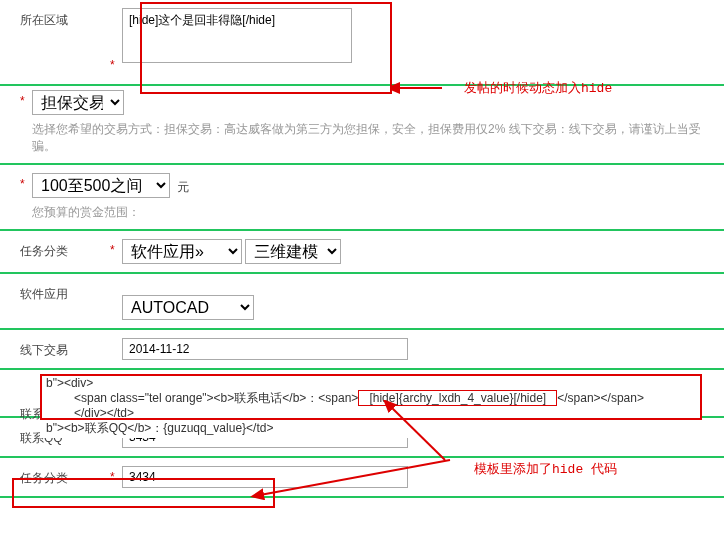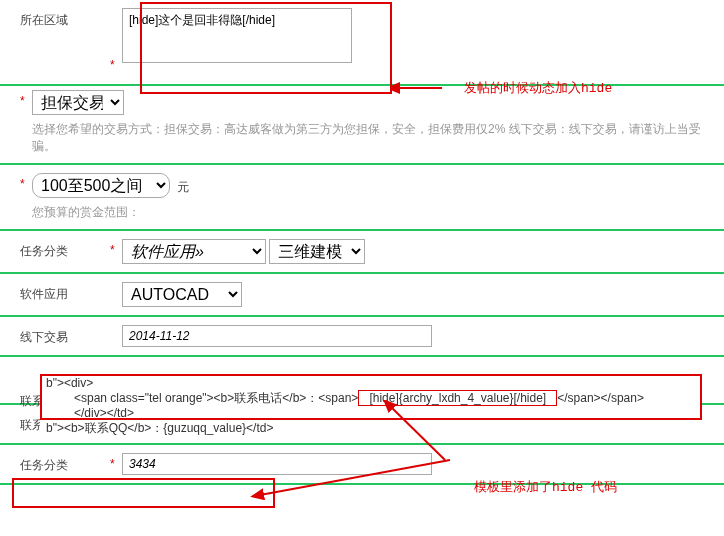--- a/index.html
+++ b/index.html
@@ -48,22 +48,21 @@
       resize: none;
     }
     .form-field select {
       border: 1px solid #aaa;
       padding: 2px 4px;
       font-size: 16px;
       font-family: inherit;
       background: #fff;
     }
     .form-field input[type="text"] {
-      width: 310px;
-      font-style: italic;
+      width: 286px;
     }
     .form-field .hint {
       color: #999;
       font-size: 12px;
       margin-top: 6px;
       display: block;
     }
     .unit {
       margin-left: 4px;
       color: #444;
@@ -100,21 +99,21 @@
     }
     .annotation {
       position: absolute;
       color: #d00;
       font-size: 13px;
       z-index: 12;
       font-family: Liberation Mono, monospace;
       margin-left: 24px;
     }
     .anno1 { left: 440px; top: 79px; }
-    .anno2 { left: 450px; top: 478px; text-align: center; }
+    .anno2 { left: 450px; top: 460px; text-align: center; }
     .code-block {
       position: absolute;
       left: 40px;
       top: 374px;
       width: 660px;
       color: #333;
       font-family: Arial, sans-serif;
       font-size: 12px;
       line-height: 15px;
       padding: 2px 6px;
@@ -149,46 +148,46 @@
     <select style="width:92px;">
       <option>担保交易</option>
     </select>
     <span class="hint">选择您希望的交易方式：担保交易：高达威客做为第三方为您担保，安全，担保费用仅2%  线下交易：线下交易，请谨访上当受骗。</span>
   </div>
 </div>
 
 <div class="form-row">
   <span class="required">*</span>
   <div class="form-field">
-    <select style="width:138px;border-radius:10px;">
+    <select style="width:138px;">
       <option>100至500之间</option>
     </select>
     <span class="unit">元</span>
     <span class="hint">您预算的赏金范围：</span>
   </div>
 </div>
 
 <div class="form-row">
   <div class="form-label">任务分类</div>
   <span class="required">*</span>
   <div class="form-field">
-    <select style="width:144px;font-style:italic;">
+    <select style="width:120px;">
       <option>软件应用»</option>
     </select>
     <select style="width:96px;">
       <option>三维建模</option>
     </select>
   </div>
 </div>
 
 <div class="form-row">
   <div class="form-label">软件应用</div>
   <span class="required" style="visibility:hidden;">*</span>
   <div class="form-field">
-    <select style="width:120px;">
+    <select style="width:132px;margin-top:13px;">
       <option>AUTOCAD</option>
     </select>
   </div>
 </div>
 
 <div class="form-row">
   <div class="form-label">线下交易</div>
   <span class="required" style="visibility:hidden;">*</span>
   <div class="form-field">
     <input type="text" value="2014-11-12" style="">

